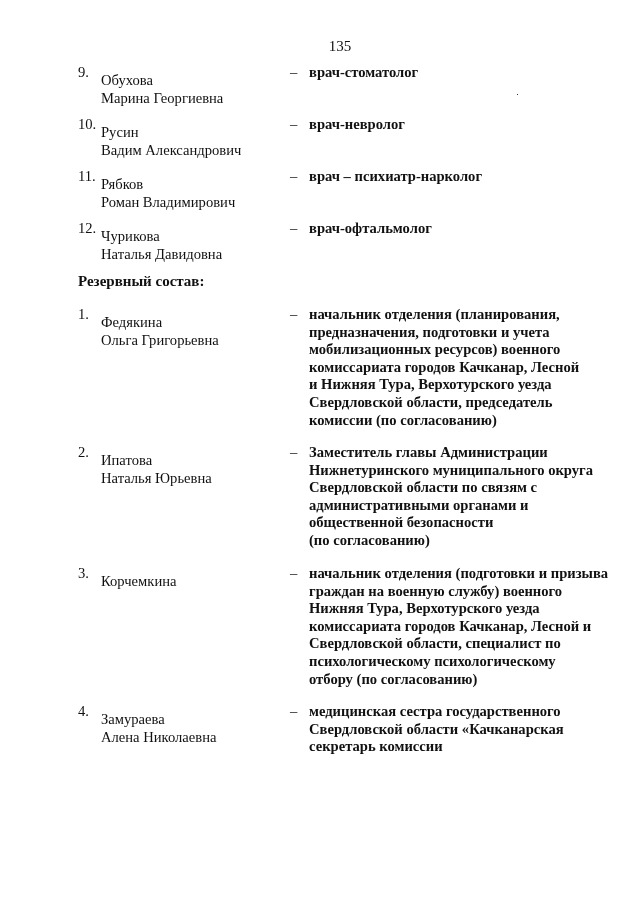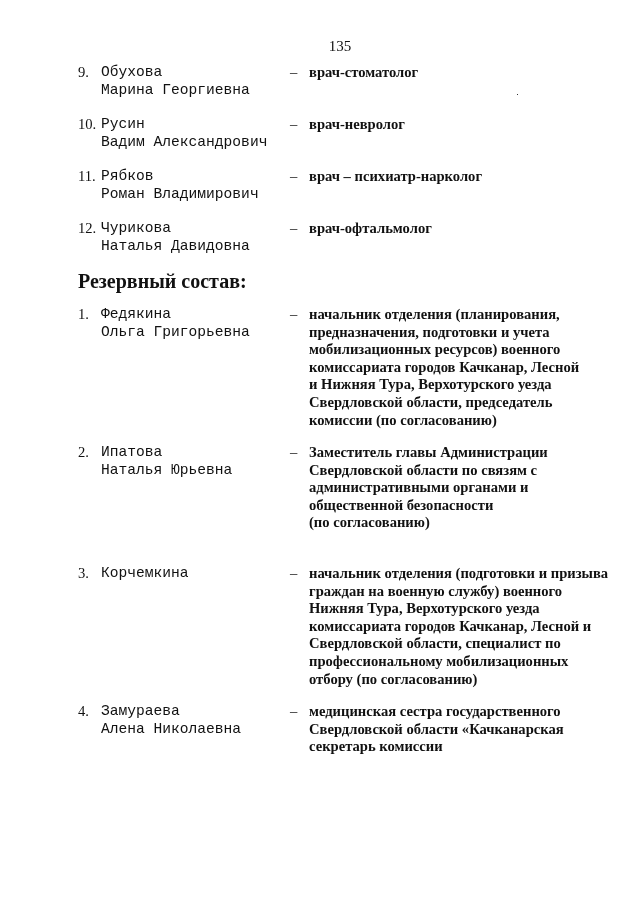--- a/index.html
+++ b/index.html
@@ -10,27 +10,27 @@
       font-size: 14.6px;
       line-height: 17.6px;
     }
     .page-number {
       position: absolute; top: 38px; left: 0; width: 680px; text-align: center;
       font-size: 15px;
     }
     .speck { position: absolute; left: 517px; top: 94px; width: 1px; height: 1px; background: #333; }
     .entry { position: absolute; left: 78px; width: 540px; }
     .num { position: absolute; left: 0; top: 0; }
-    .name { position: absolute; left: 23px; top: 0; white-space: nowrap; font-family: Liberation Mono, monospace; }
+    .name { position: absolute; left: 23px; top: 8px; white-space: nowrap; }
     .dash { position: absolute; left: 212px; top: 0; }
     .role { position: absolute; left: 231px; top: 0; width: 320px; }
     .role-line { display: block; white-space: nowrap; font-weight: bold; }
     .name-line { display: block; }
     .section-heading {
-      position: absolute; left: 78px; top: 273px; font-weight: bold; font-size: 20px;
+      position: absolute; left: 78px; top: 273px; font-weight: bold; font-size: 15px;
     }
   </style>
 </head>
 <body>
 
 <div class="page-number">135</div>
 <div class="speck"></div>
 
 <div class="entry" style="top:64px">
   <span class="num">9.</span>
@@ -102,40 +102,41 @@
 
 <div class="entry" style="top:444px">
   <span class="num">2.</span>
   <span class="name">
     <span class="name-line">Ипатова</span>
     <span class="name-line">Наталья Юрьевна</span>
   </span>
   <span class="dash">–</span>
   <span class="role">
     <span class="role-line">Заместитель главы Администрации</span>
+    <span class="role-line">Нижнетуринского муниципального округа</span>
     <span class="role-line">Свердловской области по связям с</span>
     <span class="role-line">административными органами и</span>
     <span class="role-line">общественной безопасности</span>
     <span class="role-line">(по согласованию)</span>
   </span>
 </div>
 
 <div class="entry" style="top:565px">
   <span class="num">3.</span>
   <span class="name">
     <span class="name-line">Корчемкина</span>
   </span>
   <span class="dash">–</span>
   <span class="role">
     <span class="role-line">начальник отделения (подготовки и призыва</span>
     <span class="role-line">граждан на военную службу) военного</span>
     <span class="role-line">Нижняя Тура, Верхотурского уезда</span>
     <span class="role-line">комиссариата городов Качканар, Лесной и</span>
     <span class="role-line">Свердловской области, специалист по</span>
-    <span class="role-line">профессиональному мобилизационных</span>
+    <span class="role-line">психологическому психологическому</span>
     <span class="role-line">отбору (по согласованию)</span>
   </span>
 </div>
 
 <div class="entry" style="top:703px">
   <span class="num">4.</span>
   <span class="name">
     <span class="name-line">Замураева</span>
     <span class="name-line">Алена Николаевна</span>
   </span>

